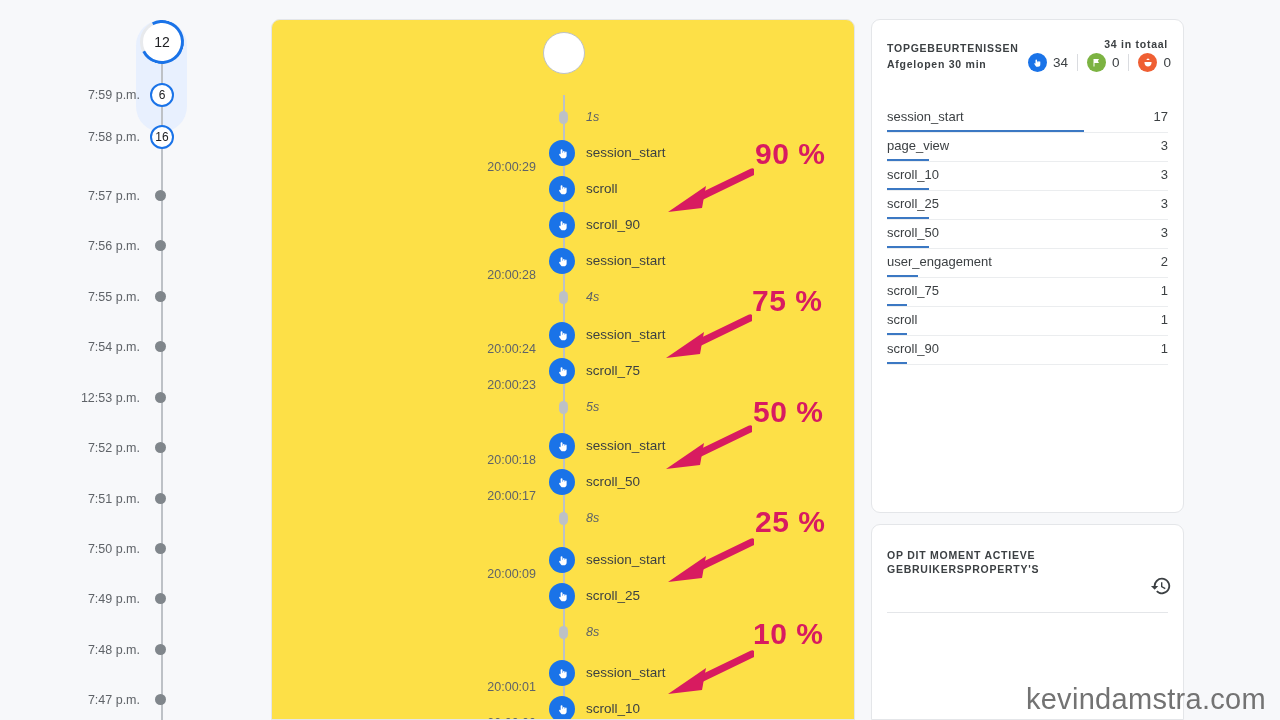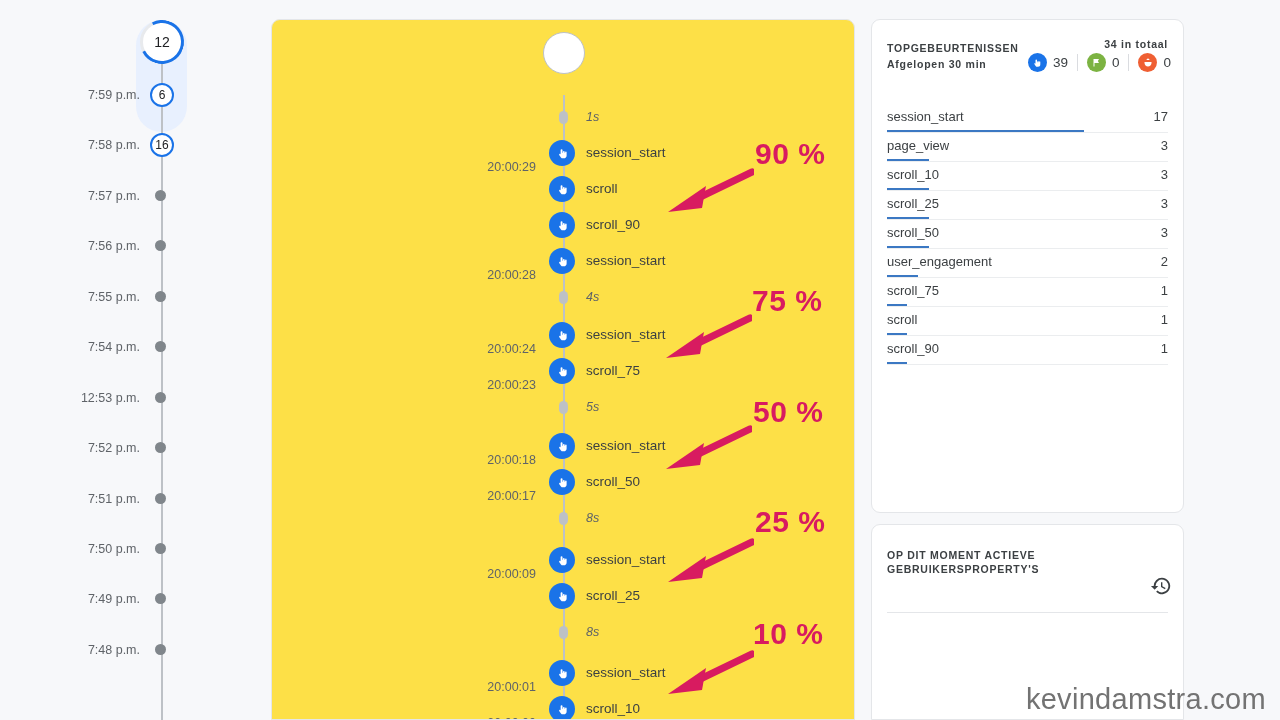--- a/index.html
+++ b/index.html
@@ -153,21 +153,21 @@
   <div class="rail-node big" style="top: 20px;">
         <div class="arc"></div>
         <span style="position: relative;">12</span>
       </div>
       <div class="rail-row" style="top: 84px;">
         <div class="rail-time">7:59 p.m.</div>
         <div class="rail-node sm" style="top: -1px;">
           <span>6</span>
         </div>
       </div>
-      <div class="rail-row" style="top: 134px;">
+      <div class="rail-row" style="top: 126px;">
         <div class="rail-time">7:58 p.m.</div>
         <div class="rail-node sm" style="top: -1px;">
           <span>16</span>
         </div>
       </div>
       <div class="rail-row" style="top: 185px;">
         <div class="rail-time">7:57 p.m.</div>
         <div class="rail-dot"></div>
       </div>
       <div class="rail-row" style="top: 235px;">
@@ -197,20 +197,24 @@
       <div class="rail-row" style="top: 538px;">
         <div class="rail-time">7:50 p.m.</div>
         <div class="rail-dot"></div>
       </div>
       <div class="rail-row" style="top: 588px; padding-left: 42px;">
         <div class="rail-time">7:49 p.m.</div>
         <div class="rail-dot"></div>
       </div>
       <div class="rail-row" style="top: 639px;">
         <div class="rail-time">7:48 p.m.</div>
+        <div class="rail-dot"></div>
+      </div>
+      <div class="rail-row" style="top: 689px;">
+        <div class="rail-time">7:47 p.m.</div>
         <div class="rail-dot"></div>
       </div>
     </div>
 
   <div id="stream-card">
     <div id="stream-inner">
       <div class="stream-top-circle"></div>
       <div class="stream-line"></div>
     <div class="gap-row" style="top: 87px;">
           <div class="gap-dot"></div>
@@ -377,21 +381,21 @@
       <span class="card-total">34 in totaal</span>
     </div>
     <div class="card-sub">Afgelopen 30 min</div>
     <div class="badges" id="badges">
         <div class="badge">
           <div class="badge-ic" style="background: rgb(26, 115, 232);">
             <svg viewBox="0 0 24 24">
               <path d="M9 11.2V6.5a1.5 1.5 0 0 1 3 0v4.2h.8V9.3a1.3 1.3 0 0 1 2.6 0v1.4h.8v-.9a1.2 1.2 0 0 1 2.4 0v5.3c0 2.6-1.9 4.6-4.5 4.6h-1.4c-1.6 0-2.6-.6-3.5-1.9l-2.5-3.6c-.4-.6-.2-1.3.4-1.6.5-.3 1.1-.2 1.5.3l.4.5z"></path>
             </svg>
           </div>
-          <div class="badge-val">39</div>
+          <div class="badge-val">34</div>
         </div>
         <div class="badge-sep"></div>
         <div class="badge">
           <div class="badge-ic" style="background: rgb(124, 179, 66);">
             <svg viewBox="0 0 24 24">
               <path d="M7 4h11l-2.2 4L18 12H9v7H7z"></path>
             </svg>
           </div>
           <div class="badge-val">0</div>
         </div>

